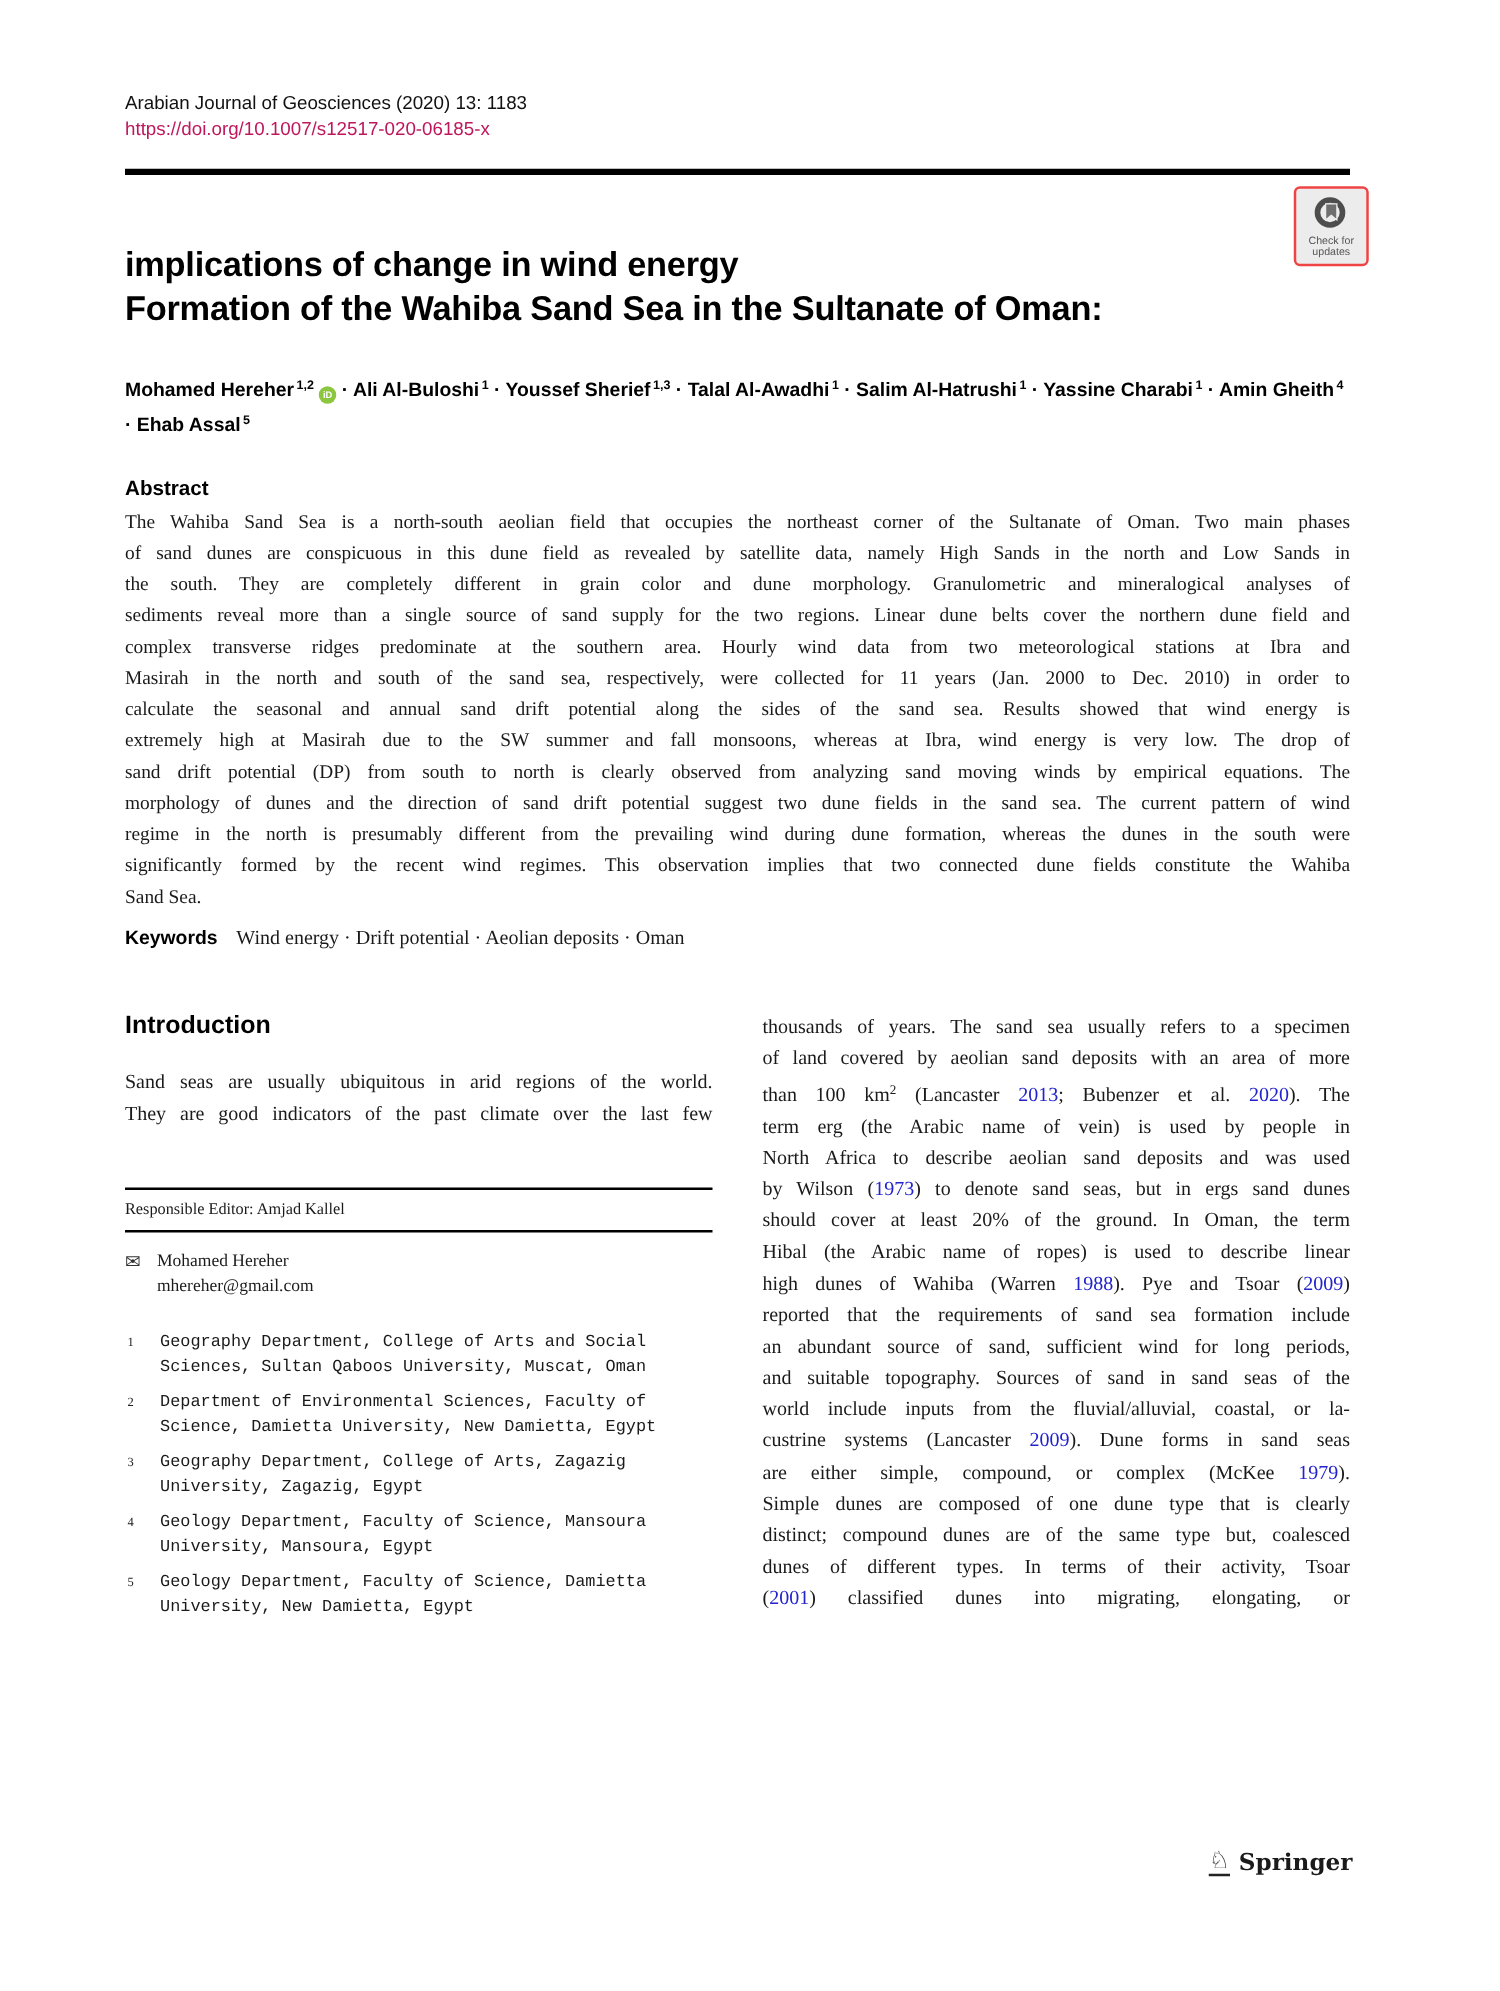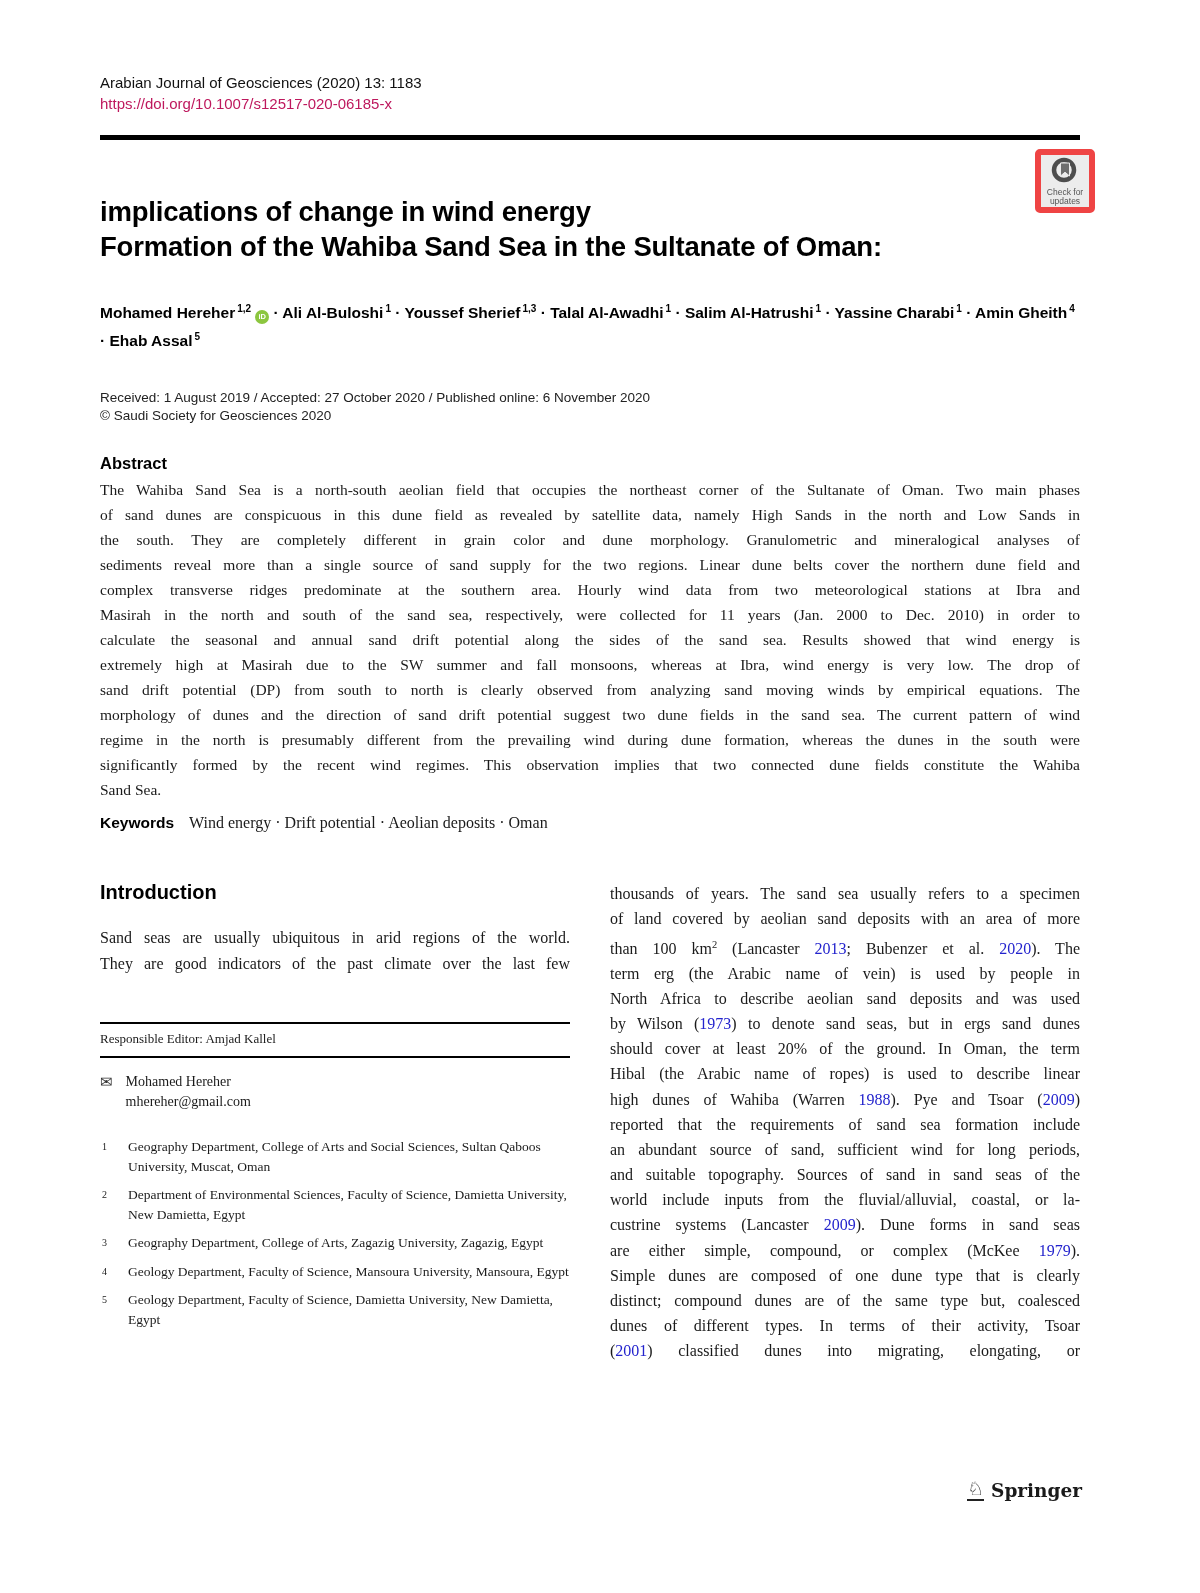--- a/index.html
+++ b/index.html
@@ -13,21 +13,21 @@
 
   .meta { padding-top:72px; font-size:15px; line-height:21px; color:#111; }
   .meta .doi { color:#be185d; }
 
   .band-row { position:relative; margin-top:21px; border-top:5px solid #000; }
   .band { width:487px; height:38px; background:var(--band-gray); display:flex; align-items:center; }
   .band-label { font-weight:bold; font-size:15px; padding-left:12px; letter-spacing:.3px; color:#111; }
 
   .badge {
     position:absolute; top:9px; right:-15px; width:60px; height:64px;
-    background:#ececec; border:6px solid #ef4444; border-radius:5px;
+    background:#ececec; border:2px solid #ef4444; border-radius:5px;
     display:flex; flex-direction:column; align-items:center; justify-content:center; cursor:pointer;
   }
   .badge-text { font-size:8.5px; line-height:9.5px; color:#555; text-align:center; margin-top:2px; }
 
   .title { margin-top:54px; font-size:27.5px; line-height:35px; font-weight:bold; letter-spacing:-0.2px; color:#000; }
 
   .authors { margin-top:33px; font-size:15.5px; font-weight:bold; line-height:24px; color:#000; }
   .asup { font-size:10px; font-weight:bold; margin-left:2px; }
   .adot { font-weight:bold; }
   .orcid {
@@ -57,21 +57,21 @@
 
   .footblock { margin-top:45px; }
   .frule { border:none; border-top:2px solid #000; margin:0; }
   .feditor { font-family:"Liberation Serif", serif; font-size:13px; padding:7px 0 9px 0; }
   .fcorr { margin-top:14px; display:flex; font-family:"Liberation Serif", serif; font-size:14px; line-height:20px; }
   .envelope { font-size:15px; margin-right:13px; color:#333; flex:none; }
 
   .affs { margin-top:25px; font-family:"Liberation Serif", serif; font-size:13.5px; line-height:19.5px; }
   .aff { display:flex; margin-bottom:9px; }
   .anum { font-size:10px; width:28px; flex:none; padding-left:2px; }
-  .atext { flex:1; }
+  .atext { flex:1;font-family:Liberation Mono, monospace; }
 
   #right-col-lines { font-family:"Liberation Serif", serif; font-size:16px; line-height:25.15px; padding-top:5px; }
   .cite { color:var(--link-blue); cursor:pointer; }
   .sup2 { font-size:10.5px; vertical-align:6px; }
 
   .springer { position:absolute; right:118px; top:1479px; display:flex; align-items:flex-end; }
   .knight { font-family:"DejaVu Sans", sans-serif; font-size:19px; line-height:19px; border-bottom:2px solid #222; padding-bottom:1px; margin-right:7px; color:#222; }
   .sp-name { font-family:"DejaVu Serif", serif; font-size:18.5px; color:#1a1a1a; font-weight:600; }
 </style>
 </head>
@@ -98,24 +98,20 @@
       </div>
     </div>
 
     <div class="title">
       <div>implications of change in wind energy</div>
       <div>Formation of the Wahiba Sand Sea in the Sultanate of Oman:</div>
     </div>
 
     <div class="authors" id="authors"><span>Mohamed Hereher</span><sup class="asup">1,2</sup><span class="orcid">iD</span><span class="adot"> · </span><span>Ali Al-Buloshi</span><sup class="asup">1</sup><span class="adot"> · </span><span>Youssef Sherief</span><sup class="asup">1,3</sup><span class="adot"> · </span><span>Talal Al-Awadhi</span><sup class="asup">1</sup><span class="adot"> · </span><span>Salim Al-Hatrushi</span><sup class="asup">1</sup><span class="adot"> · </span><span>Yassine Charabi</span><sup class="asup">1</sup><span class="adot"> · </span><span>Amin Gheith</span><sup class="asup">4</sup><span class="adot"> · </span><span>Ehab Assal</span><sup class="asup">5</sup></div>
 
-    <div class="received">
-      <div>Received: 1 August 2019 / Accepted: 27 October 2020 / Published online: 6 November 2020</div>
-      <div>© Saudi Society for Geosciences 2020</div>
-    </div>
 
     <div class="abstract-h">Abstract</div>
     <div id="abstract-lines">
         <div class="jline"><span>The Wahiba Sand Sea is a north-south aeolian field that occupies the northeast corner of the Sultanate of Oman. Two main phases</span></div>
         <div class="jline"><span>of sand dunes are conspicuous in this dune field as revealed by satellite data, namely High Sands in the north and Low Sands in</span></div>
         <div class="jline"><span>the south. They are completely different in grain color and dune morphology. Granulometric and mineralogical analyses of</span></div>
         <div class="jline"><span>sediments reveal more than a single source of sand supply for the two regions. Linear dune belts cover the northern dune field and</span></div>
         <div class="jline"><span>complex transverse ridges predominate at the southern area. Hourly wind data from two meteorological stations at Ibra and</span></div>
         <div class="jline"><span>Masirah in the north and south of the sand sea, respectively, were collected for 11 years (Jan. 2000 to Dec. 2010) in order to</span></div>
         <div class="jline"><span>calculate the seasonal and annual sand drift potential along the sides of the sand sea. Results showed that wind energy is</span></div>

